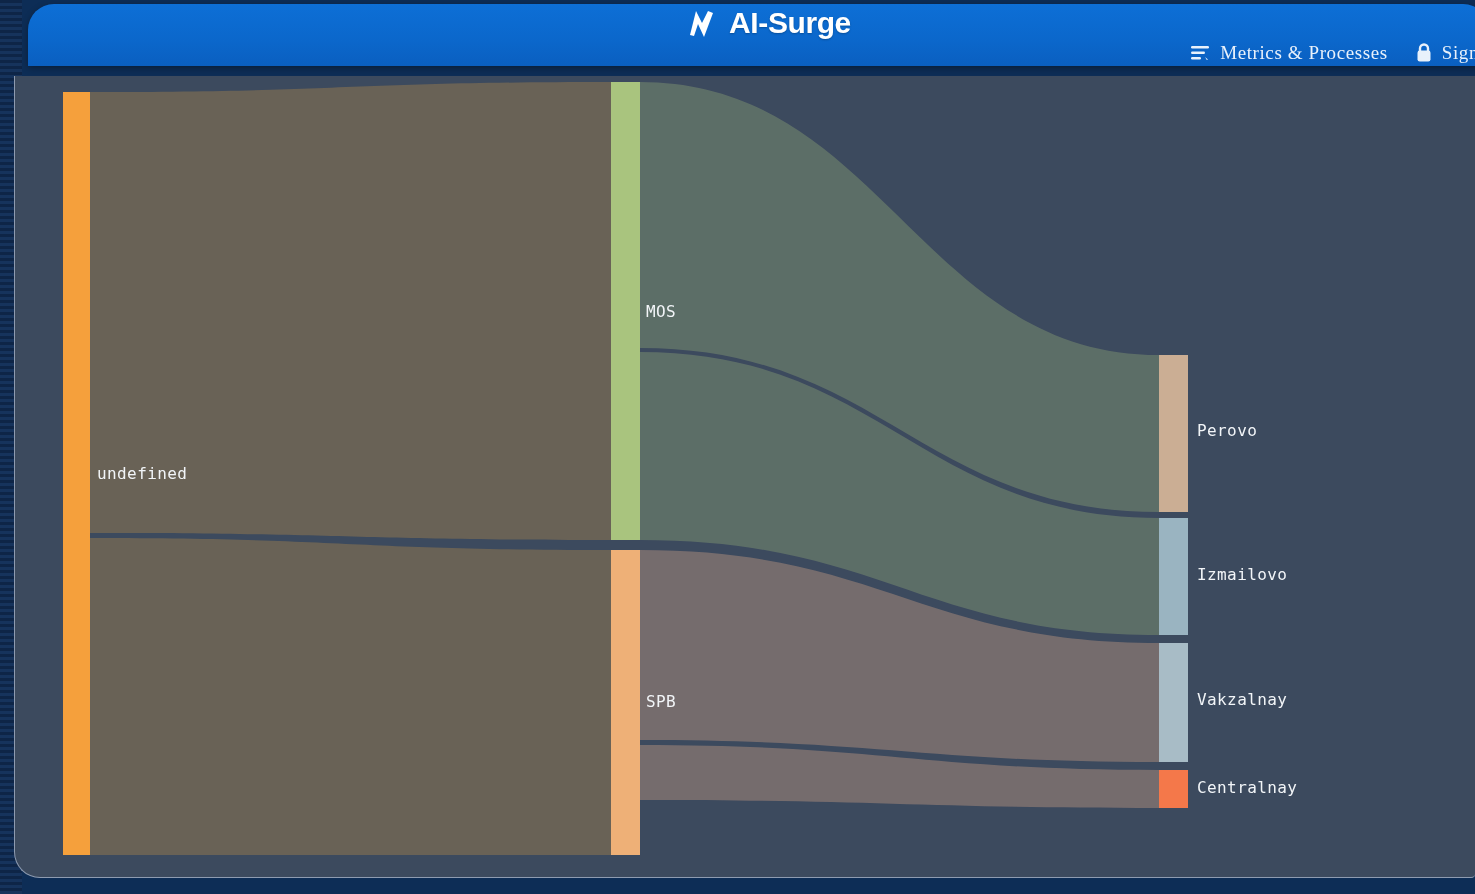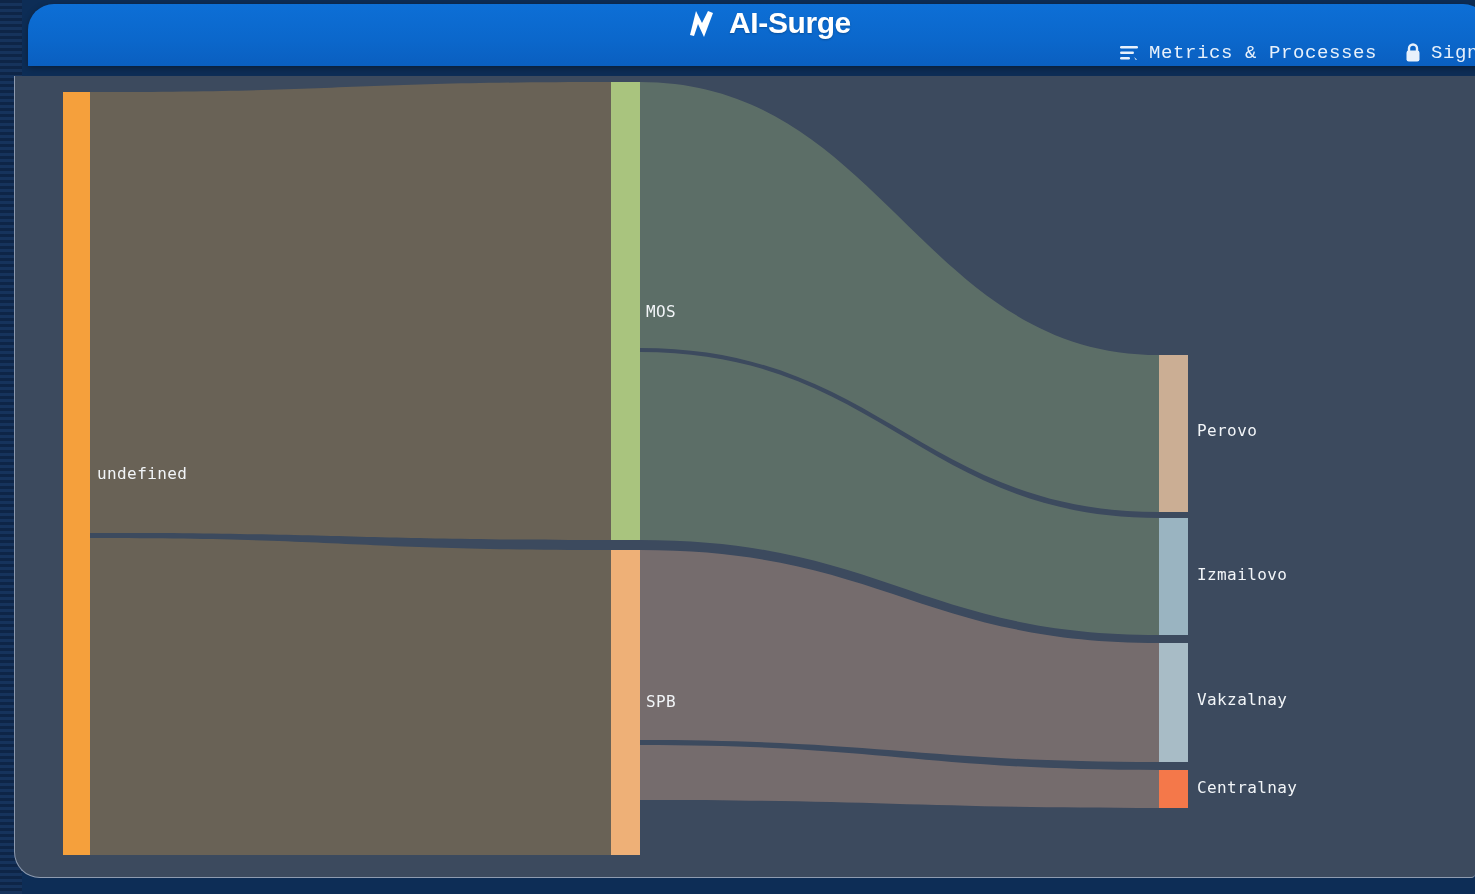--- a/index.html
+++ b/index.html
@@ -39,21 +39,21 @@
   .brand-text {
     color: #ffffff; font-family: "Liberation Sans", sans-serif;
     font-size: 30px; font-weight: 700; letter-spacing: -0.4px;
     text-shadow: 0 1px 2px rgba(0,0,0,.25);
   }
   .nav { margin-left: auto; display: flex; align-items: center; gap: 26px;
          margin-right: 10px; }
   .nav-item { display: flex; align-items: center; gap: 8px; cursor: pointer; }
   .nav-label {
     color: #e8f1fb; font-size: 19px; letter-spacing: 0.6px;
-    font-family: Liberation Mono, monospace;
+    font-family: Liberation Serif, serif;
   }
   .nav-icon { display: flex; align-items: center; }
 
   
   .canvas {
     position: absolute; left: 14px; top: 76px;
     width: 1461px; height: 802px;
     background: #3c4a5e;
     border-bottom-left-radius: 26px;
     border-bottom-right-radius: 4px;

